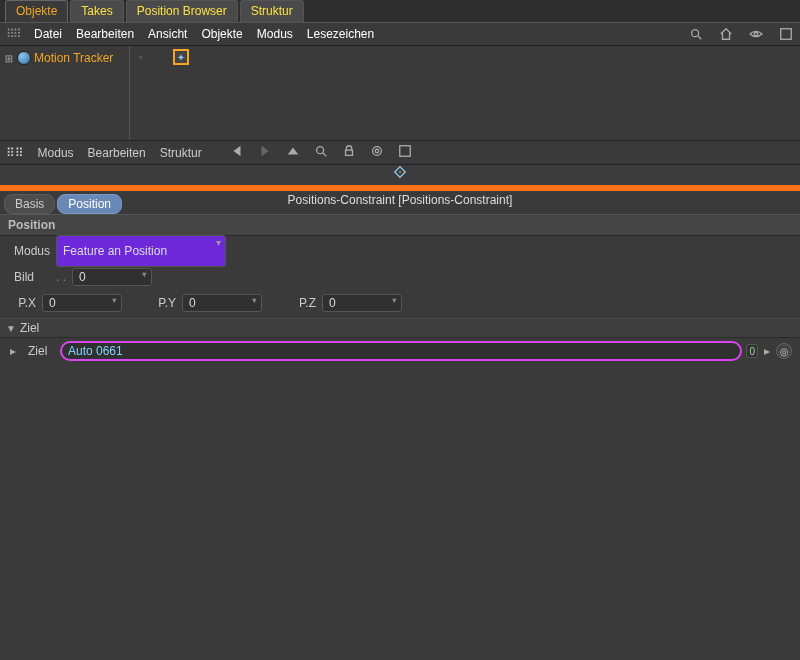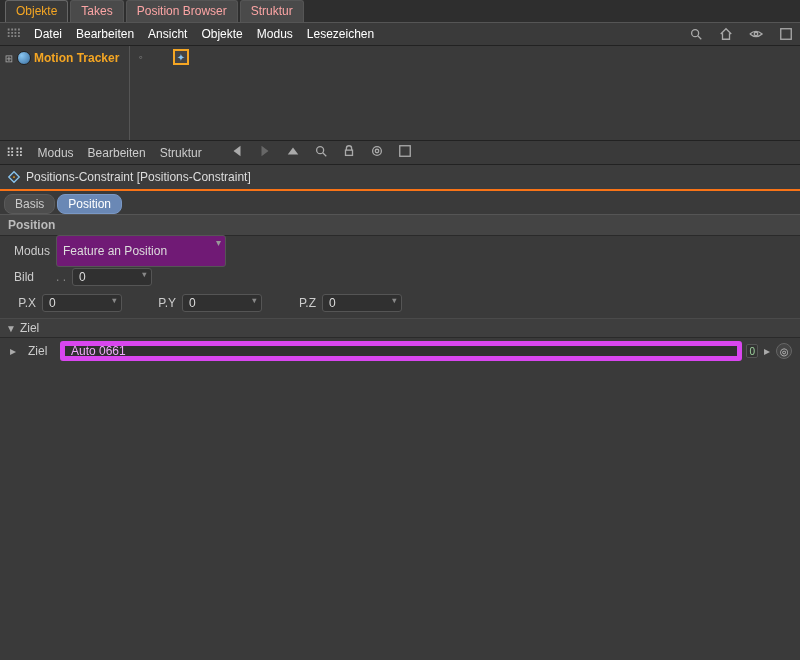--- a/index.html
+++ b/index.html
@@ -1,66 +1,66 @@
 <!DOCTYPE html>
 <html><head>
 <meta charset="utf-8">
 <style>
   * { box-sizing: border-box; margin: 0; padding: 0; font-family: Arial, Helvetica, sans-serif; font-size: 12px; }
   body { background: #3a3a3a; color: #ccc; width: 800px; height: 660px; overflow: hidden; }
   .panel { background: #3a3a3a; }
 
   
   .tabstrip { display: flex; align-items: stretch; height: 22px; background: #2e2e2e; padding-left: 5px; gap: 0; }
-  .tab { padding: 3px 10px 0 10px; color: #fca5a5; background: #4a4a4a; border: 1px solid #555; border-bottom: none; margin-right: 2px; border-radius: 3px 3px 0 0; cursor: default; }
+  .tab { padding: 3px 10px 0 10px; color: #fde047; background: #4a4a4a; border: 1px solid #555; border-bottom: none; margin-right: 2px; border-radius: 3px 3px 0 0; cursor: default; }
   .tab.active { background: #3a3a3a; color: #f5a623; border-color: #666; }
 
   
   .menubar { display: flex; align-items: center; height: 24px; background: #3a3a3a; border-top: 1px solid #555; border-bottom: 1px solid #222; padding: 0 6px; gap: 14px; }
   .menubar .grip { width: 14px; color: #888; letter-spacing: -2px; }
   .menubar .mitem { color: #ffffff; cursor: default; }
   .menubar .spacer { flex: 1; }
   .menubar .ricon { width: 16px; height: 16px; color: #aaa; display: inline-flex; align-items: center; justify-content: center; }
 
   
   .om-body { display: flex; height: 95px; border-bottom: 1px solid #222; }
   .om-tree { width: 130px; border-right: 1px solid #555; padding: 4px; }
   .om-tags { flex: 1; padding: 4px; display: flex; align-items: flex-start; gap: 6px; }
   .tree-item { display: flex; align-items: center; gap: 3px; height: 16px; }
   .expand { color: #aaa; font-size: 10px; width: 10px; text-align: center; cursor: default; }
   .obj-icon { width: 14px; height: 14px; border-radius: 50%; background: radial-gradient(circle at 30% 30%, #89c5f0, #3a6fa0); border: 1px solid #222; }
-  .obj-name { color: #f5a623; font-weight: bold; }
+  .obj-name { color: #f5a623; }
   .tag-slot { width: 14px; height: 14px; display: inline-flex; align-items: center; justify-content: center; }
   .tag-icon { width: 14px; height: 14px; background: #444; border: 1px solid #666; display: inline-flex; align-items: center; justify-content: center; }
   .tag-icon.sel { border: 1px solid #f5a623; outline: 1px solid #f5a623; }
   .tag-icon-inner { color: #89c5f0; font-size: 10px; }
 
   
   .attr-menubar { display: flex; align-items: center; height: 24px; background: #3a3a3a; border-bottom: 1px solid #222; padding: 0 6px; gap: 14px; }
-  .attr-header { display: flex; align-items: center; height: 26px; background: #3c3c3c; border-bottom: 2px solid #f97316; padding: 0 6px; gap: 4px; }
+  .attr-header { display: flex; align-items: center; height: 26px; background: #3c3c3c; border-bottom: 6px solid #f97316; padding: 0 6px; gap: 14px; flex-direction: column; }
   .attr-header .constraint-icon { width: 16px; height: 16px; display: inline-flex; align-items: center; justify-content: center; color: #89c5f0; }
   .attr-header .title { color: #ddd; }
 
   .attr-tabs { display: flex; gap: 2px; padding: 3px 4px 0 4px; background: #3a3a3a; }
   .attr-tab { padding: 2px 10px; background: #4d4d4d; color: #ccc; border: 1px solid #5a5a5a; border-radius: 8px; cursor: default; }
   .attr-tab.active { background: #6a88b5; color: #fff; border-color: #7a98c5; }
 
   .section-head { background: #444; padding: 3px 8px; color: #bbb; border-top: 1px solid #555; border-bottom: 1px solid #2a2a2a; font-weight: bold; }
 
   .form { padding: 4px 8px; display: flex; flex-direction: column; gap: 4px; }
   .row { display: flex; align-items: center; gap: 6px; height: 22px; }
   .label { width: 42px; color: #ccc; text-align: left; padding-left: 6px; }
   .dots { color: #888; width: 10px; text-align: center; }
-  .combo { background: #701a75; border: 1px solid #555; border-radius: 3px; height: 32px; padding: 0 18px 0 6px; color: #ddd; width: 170px; position: relative; display: inline-flex; align-items: center; }
+  .combo { background: #6d28d9; border: 1px solid #555; border-radius: 3px; height: 32px; padding: 0 18px 0 6px; color: #ddd; width: 170px; position: relative; display: inline-flex; align-items: center; }
   .combo::after { content: "▾"; position: absolute; right: 4px; top: 1px; color: #999; font-size: 10px; }
   .numfield { background: #303030; border: 1px solid #555; border-radius: 3px; height: 18px; padding: 0 16px 0 6px; color: #ddd; width: 80px; position: relative; display: inline-flex; align-items: center; }
   .numfield::after { content: "▸"; position: absolute; right: 3px; top: 1px; color: #888; font-size: 9px; transform: rotate(90deg); }
   .vec-row .label2 { width: 28px; color: #ccc; text-align: right; }
 
-  .linkfield { background: #303030; border: 5px solid #d946ef; border-radius: 3px; height: 20px; padding: 0 6px; color: #f0abfc; flex: 1; display: inline-flex; align-items: center; }
+  .linkfield { background: #303030; border: 2px solid #d946ef; border-radius: 10px; height: 20px; padding: 0 6px; color: #7dd3fc; flex: 1; display: inline-flex; align-items: center; }
   .linkrow { display: flex; align-items: center; gap: 4px; padding: 3px 8px; }
   .chev { width: 10px; text-align: center; color: #aaa; cursor: default; }
   .count-badge { background: #333; border: 1px solid #555; border-radius: 2px; padding: 0 2px; color: #9fd49f; font-size: 10px; height: 14px; display: inline-flex; align-items: center; }
   .small-btn { width: 16px; height: 16px; background: #444; border: 1px solid #666; border-radius: 8px; color: #ccc; display: inline-flex; align-items: center; justify-content: center; font-size: 10px; cursor: default; }
   .tri { width: 10px; text-align: center; color: #aaa; }
 
   .subhead { display: flex; align-items: center; gap: 4px; background: #3e3e3e; padding: 2px 6px; border-top: 1px solid #4a4a4a; border-bottom: 1px solid #2a2a2a; }
   .subhead .tw { font-size: 10px; color: #aaa; }
 
   .ricon svg { width: 14px; height: 14px; stroke: #aaa; fill: none; stroke-width: 1.5; }

